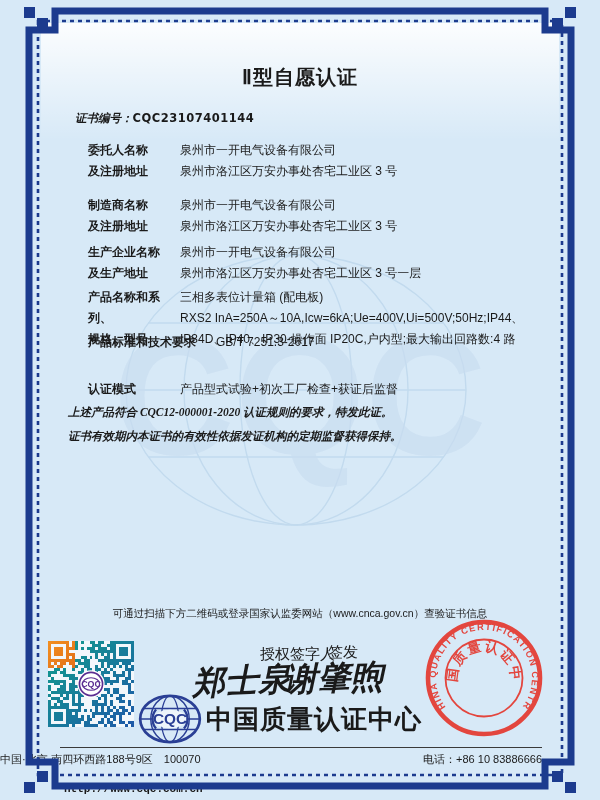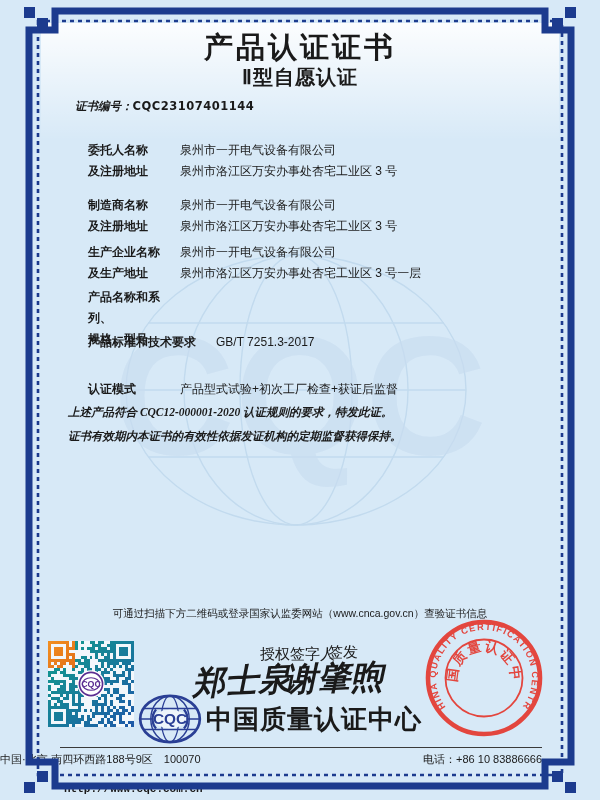--- a/index.html
+++ b/index.html
@@ -53,24 +53,23 @@
       <ellipse cx="230" cy="144" rx="56" ry="135"></ellipse>
       <line x1="82" y1="77" x2="378" y2="77"></line>
       <line x1="60" y1="144" x2="400" y2="144"></line>
       <line x1="82" y1="211" x2="378" y2="211"></line>
     </g>
     <text x="234" y="208" text-anchor="middle" font-size="168" font-weight="bold" fill="#c9ddf0" opacity=".65" font-family="Liberation Sans, sans-serif">CQC</text>
   </svg>
 
   <div class="top-glow"></div>
 
-  <div class="abs title" style="top:28px">产品认证证书</div>
   <div class="abs subtitle" style="top:64px">Ⅱ型自愿认证</div>
 
-  <div class="abs certno kai" style="left:75px;top:99px">
+  <div class="abs certno kai" style="left:75px;top:111px">
     <span>证书编号：</span><span class="val">CQC23107401144</span>
   </div>
 
   <div class="abs info-group" style="top:140px">
     <div class="col-label">
         <div>委托人名称</div>
         <div>及注册地址</div>
       </div>
     <div class="col-value">
         <div>泉州市一开电气设备有限公司</div>
@@ -95,20 +94,24 @@
     <div class="col-value">
         <div>泉州市一开电气设备有限公司</div>
         <div>泉州市洛江区万安办事处杏宅工业区 3 号一层</div>
       </div>
   </div>
 
   <div class="abs info-group" style="top:287px">
     <div class="col-label">
         <div>产品名称和系列、</div>
         <div>规格、型号</div>
+      </div>
+    <div class="col-value">
+        <div>三相多表位计量箱 (配电板)</div>
+        <div>RXS2 InA=250A～10A,Icw=6kA;Ue=400V,Ui=500V;50Hz;IP44、IP34D、IP40、IP30-操作面 IP20C,户内型;最大输出回路数:4 路</div>
       </div>
   </div>
   <div class="abs info-group" style="top:332px">
     <div class="col-label" style="width:128px">
         <div>产品标准和技术要求</div>
       </div>
     <div class="col-value">
         <div>GB/T 7251.3-2017</div>
       </div>
   </div>

